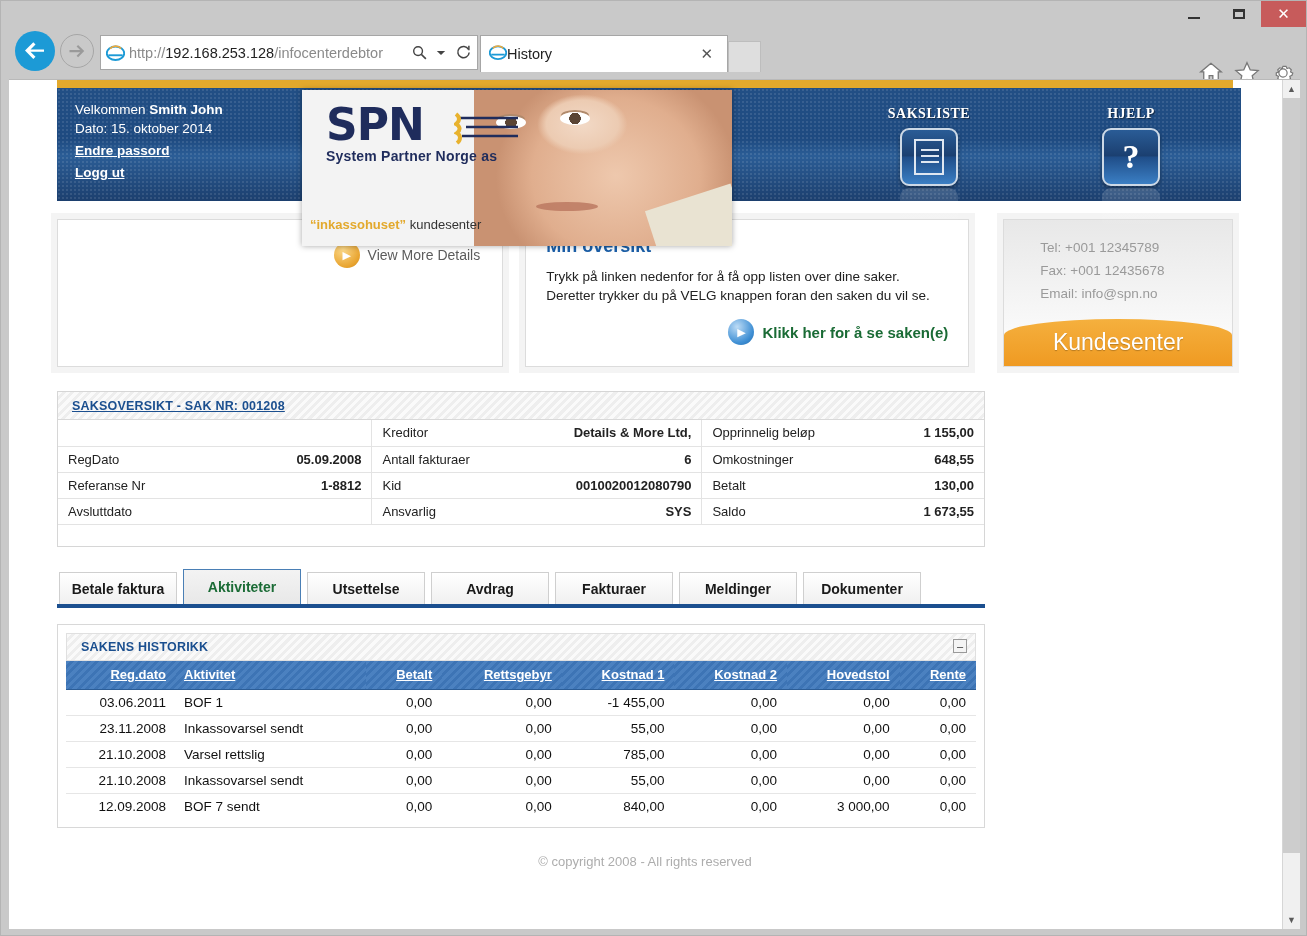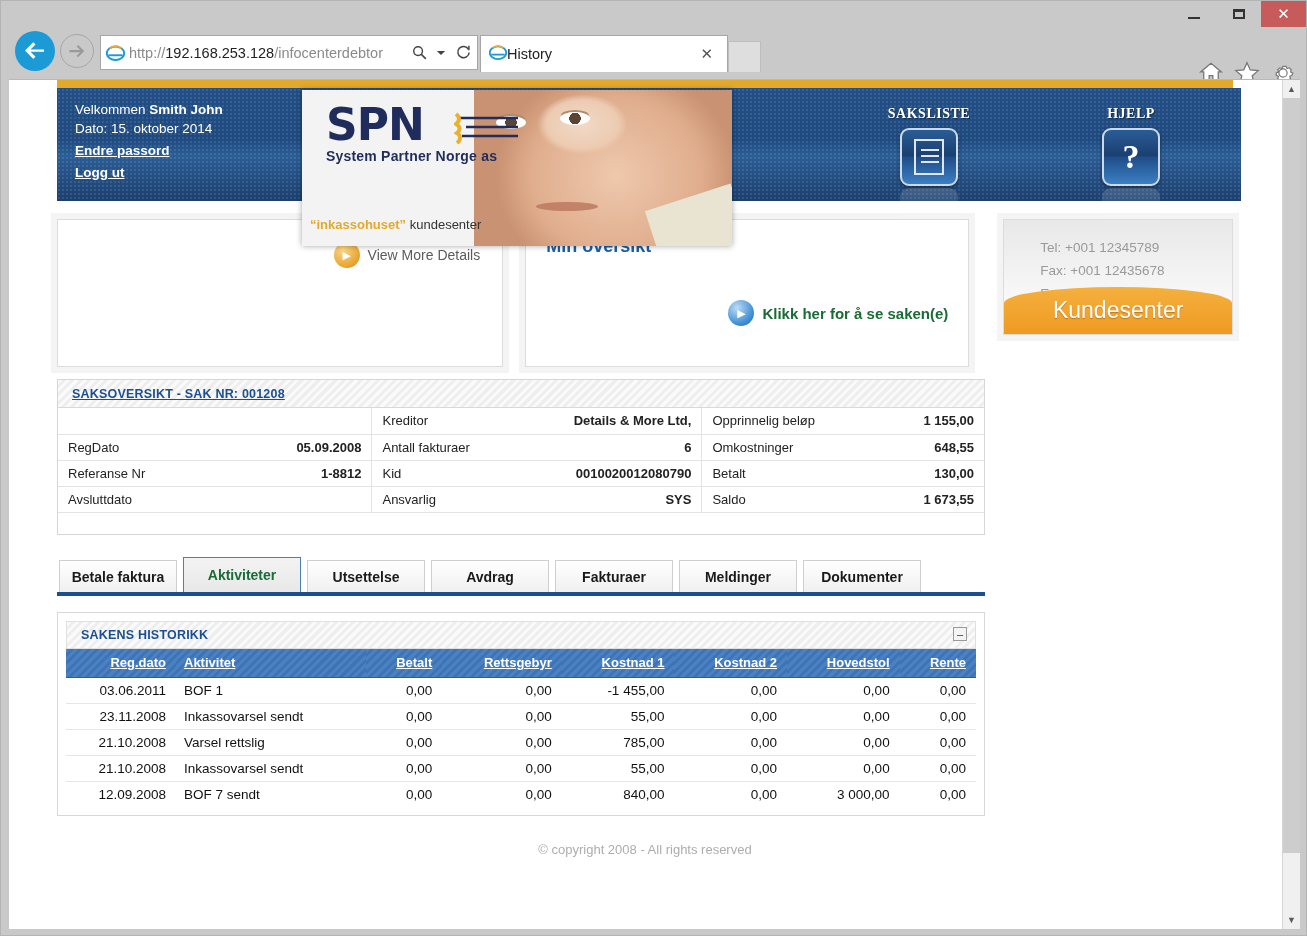--- a/index.html
+++ b/index.html
@@ -252,40 +252,40 @@
   .play-blue  { background: radial-gradient(circle at 35% 30%, #bddcf6, #3f8fd4 65%, #2169ab); }
   .more-row .lbl { color: #5c5c5c; font-size: 14px; }
 
   #card-overview { width: 450px; height: 148px; padding: 16px 20px 0 20px; }
   #card-overview .h { font-size: 18px; color: #1b5fa8; font-weight: bold; }
   #card-overview p { margin-top: 10px; color: #222; font-size: 13.5px; line-height: 19px; }
   #card-overview .more-row { margin-top: 14px; }
   #card-overview .more-row .lbl { color: #1a6b35; font-weight: bold; font-size: 15px; }
 
   #card-contact {
-    width: 233px; height: 116px; margin-left: 12px;
+    width: 233px; height: 148px; margin-left: 12px;
     background: linear-gradient(to bottom, #e8e8e8 0%, #f6f6f6 60%, #ffffff 100%);
     border: 1px solid #dcdcdc; box-shadow: 0 0 0 6px #f4f4f4;
     padding: 16px 0 0 0; position: relative; overflow: hidden;
   }
   #card-contact .line {
     color: #9a9a9a; font-size: 13.5px; line-height: 23px; padding-left: 36px;
   }
   #kundesenter {
     position: absolute; left: 0; right: 0; bottom: 0; height: 47px;
     background: linear-gradient(to bottom, #f5b03e, #ef9a22);
     border-radius: 50% 50% 0 0 / 16px 16px 0 0;
     display: flex; align-items: center; justify-content: center;
     color: #fff; font-size: 23px;
     text-shadow: 0 1px 1px rgba(0,0,0,.25);
   }
 
   
   #saks {
-    margin-top: 12px; width: 928px;
+    margin-top: 24px; width: 928px;
     border: 1px solid #d6d6d6; background: #fff;
   }
   .panel-head {
     height: 28px; display: flex; align-items: center; padding-left: 14px;
     background:
       repeating-linear-gradient(135deg, #fafafa 0 3px, #eeeeee 3px 6px);
     border-bottom: 1px solid #d9d9d9;
     position: relative;
   }
   .panel-head .t {
@@ -523,21 +523,22 @@
             <div class="card" id="card-info">
               <div class="more-row">
                 <span class="play-btn play-orange">▶</span>
                 <span class="lbl">View More Details</span>
               </div>
             </div>
 
             <div class="card" id="card-overview">
               <div class="h">Min oversikt</div>
               <p>
-                <br>
+                <span>Trykk på linken nedenfor for å få opp listen over dine saker.</span><br>
+                <span>Deretter trykker du på VELG knappen foran den saken du vil se.</span>
               </p>
               <div class="more-row">
                 <span class="play-btn play-blue">▶</span>
                 <span class="lbl">Klikk her for å se saken(e)</span>
               </div>
             </div>
 
             <div id="card-contact">
               <div class="line">Tel: +001 12345789</div>
               <div class="line">Fax: +001 12435678</div>

